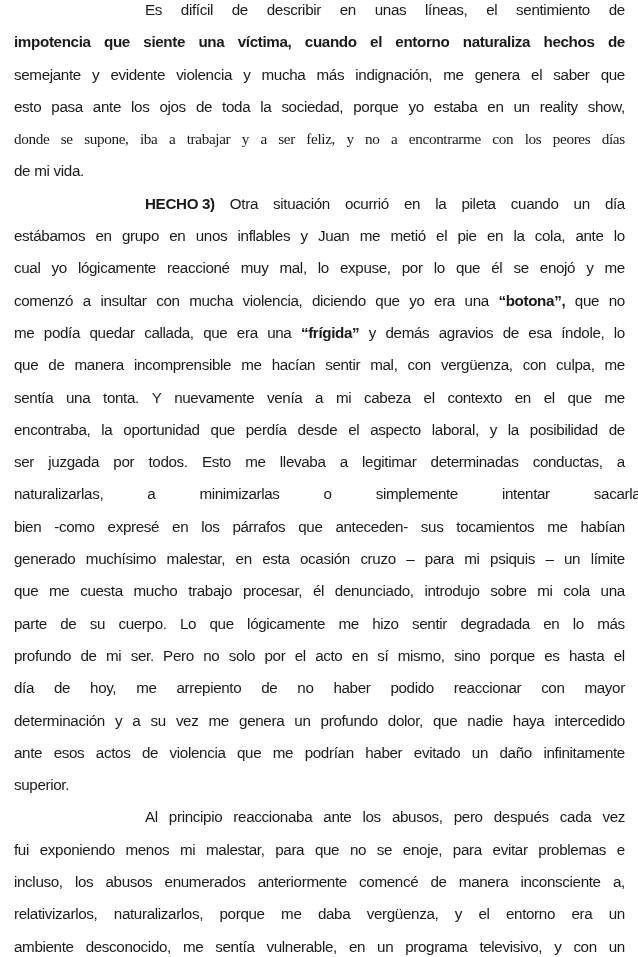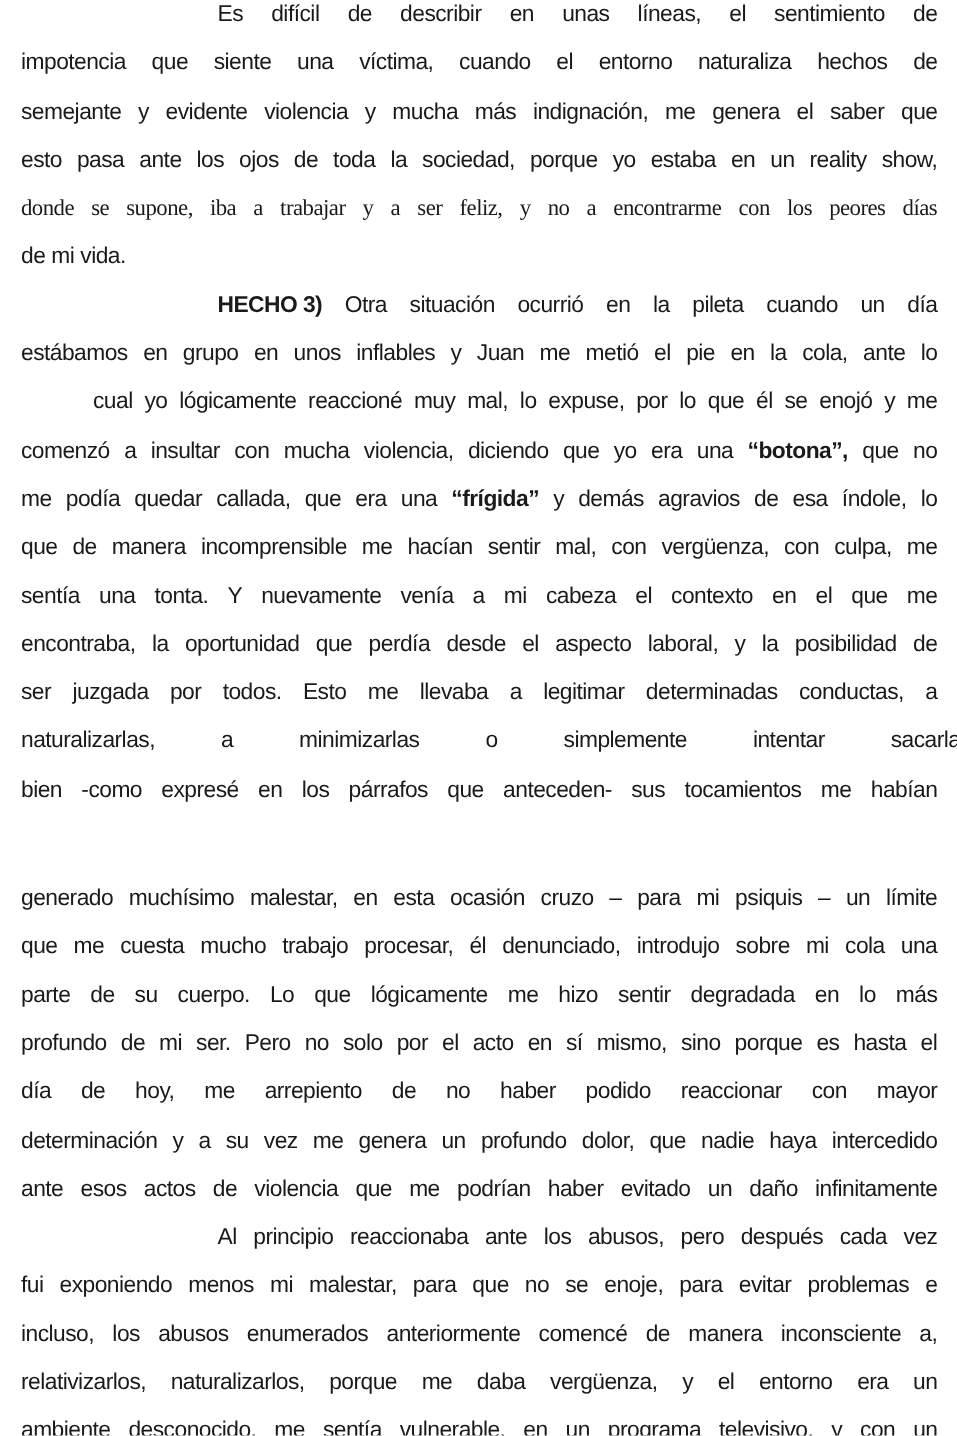--- a/index.html
+++ b/index.html
@@ -34,21 +34,21 @@
           <span>describir</span>
           <span>en</span>
           <span>unas</span>
           <span>líneas,</span>
           <span>el</span>
           <span>sentimiento</span>
           <span>de</span>
         </div>
       </div>
       <div class="line">
-        <div class="justify" style="height: 100%; ">
+        <div class="justify" style="height: 100%;  font-weight: bold;">
           <span>impotencia</span>
           <span>que</span>
           <span>siente</span>
           <span>una</span>
           <span>víctima,</span>
           <span>cuando</span>
           <span>el</span>
           <span>entorno</span>
           <span>naturaliza</span>
           <span>hechos</span>
@@ -152,21 +152,21 @@
           <span>el</span>
           <span>pie</span>
           <span>en</span>
           <span>la</span>
           <span>cola,</span>
           <span>ante</span>
           <span>lo</span>
         </div>
       </div>
       <div class="line">
-        <div class="justify" style="height: 100%; align-items: flex-start; margin-left: 48px;">
+        <div class="justify" style="height: 100%; align-items: flex-start;">
           <span>cual</span>
           <span>yo</span>
           <span>lógicamente</span>
           <span>reaccioné</span>
           <span>muy</span>
           <span>mal,</span>
           <span>lo</span>
           <span>expuse,</span>
           <span>por</span>
           <span>lo</span>
@@ -309,21 +309,21 @@
           <span>párrafos</span>
           <span>que</span>
           <span>anteceden-</span>
           <span>sus</span>
           <span>tocamientos</span>
           <span>me</span>
           <span>habían</span>
         </div>
       </div>
       <div class="line">
-        <div class="justify" style="height: 100%; align-items: center; margin-top: 40px;">
+        <div class="justify" style="height: 100%; align-items: center;">
           <span>generado</span>
           <span>muchísimo</span>
           <span>malestar,</span>
           <span>en</span>
           <span>esta</span>
           <span>ocasión</span>
           <span>cruzo</span>
           <span>–</span>
           <span>para</span>
           <span>mi</span>
@@ -432,20 +432,25 @@
           <span>de</span>
           <span>violencia</span>
           <span>que</span>
           <span>me</span>
           <span>podrían</span>
           <span>haber</span>
           <span>evitado</span>
           <span>un</span>
           <span>daño</span>
           <span>infinitamente</span>
+        </div>
+      </div>
+      <div class="line">
+        <div class="justify left" style="height: 100%; align-items: center;">
+          <span>superior.</span>
         </div>
       </div>
     </div>
     <div>
       <div class="line indent">
         <div class="justify" style="height: 100%; align-items: center;">
           <span>Al</span>
           <span>principio</span>
           <span>reaccionaba</span>
           <span>ante</span>

